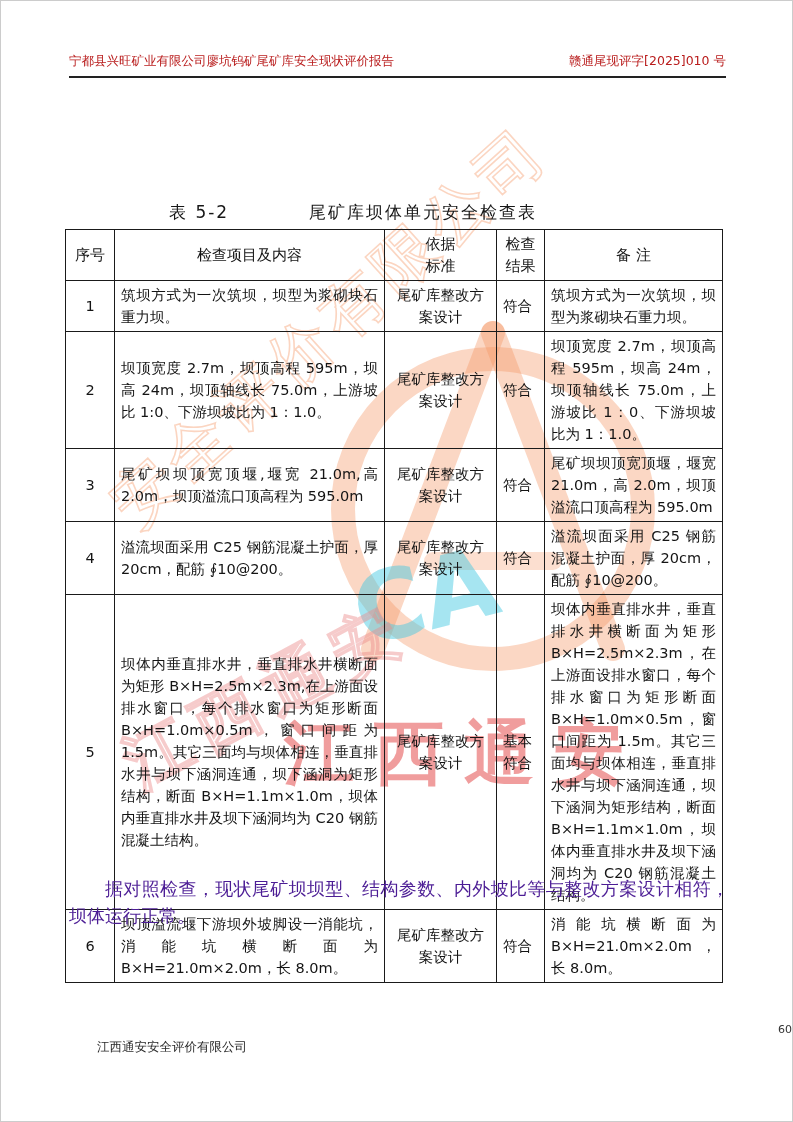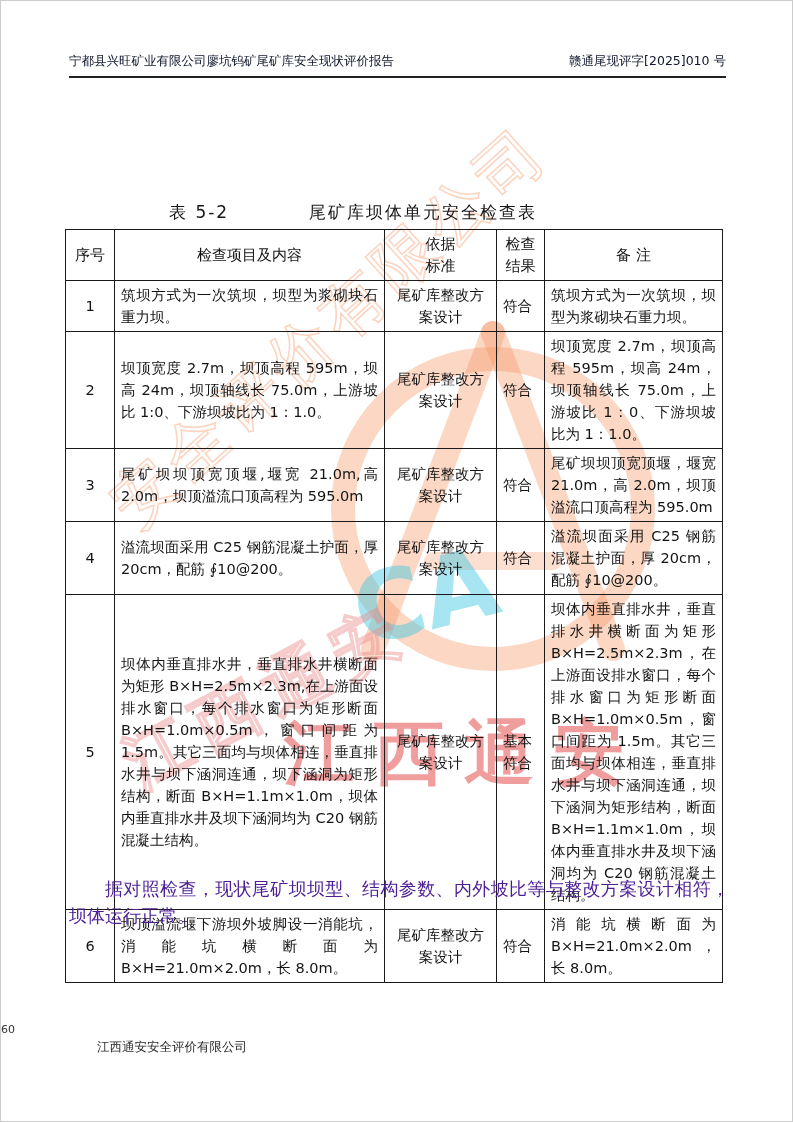--- a/index.html
+++ b/index.html
@@ -11,21 +11,21 @@
     margin: 0 auto;
     background: #ffffff;
     border: 1px solid #cccccc;
     overflow: hidden;
     color: #1c1c1c;
   }
   
   .doc-header {
     position: absolute; left: 68px; right: 66px; top: 52px;
     display: flex; justify-content: space-between; align-items: flex-end;
-    font-size: 12.5px; color: #0f172a;
+    font-size: 12.5px; color: #b91c1c;
     padding-bottom: 6px;
     border-bottom: 2px solid #222;
   }
   
   .h1 {
     position: absolute; left: 90px; top: 116px;
     font-size: 19px; font-weight: bold; letter-spacing: 1px; color: #111;
   }
   .h2 {
     position: absolute; left: 90px; top: 166px;
@@ -68,21 +68,21 @@
   tr.row-6  { height: 67px; }
   
   .body-par {
     position: absolute; left: 68px; top: 874px; width: 660px;
     font-size: 18px; line-height: 27px; color: #4c1d95;
     text-indent: 2em; text-align: justify;
   }
   
   .page-number {
     position: absolute; left: 0; top: 1022px; width: 100%;
-    text-align: left; font-size: 11px; color: #333;
+    text-align: right; font-size: 11px; color: #333;
   }
   .footer-company {
     position: absolute; left: 68px; top: 1038px;
     font-size: 12.5px; color: #2a2a2a; margin-left: 28px;
   }
   
   .watermark {
     position: absolute; inset: 0;
     pointer-events: none;
   }

